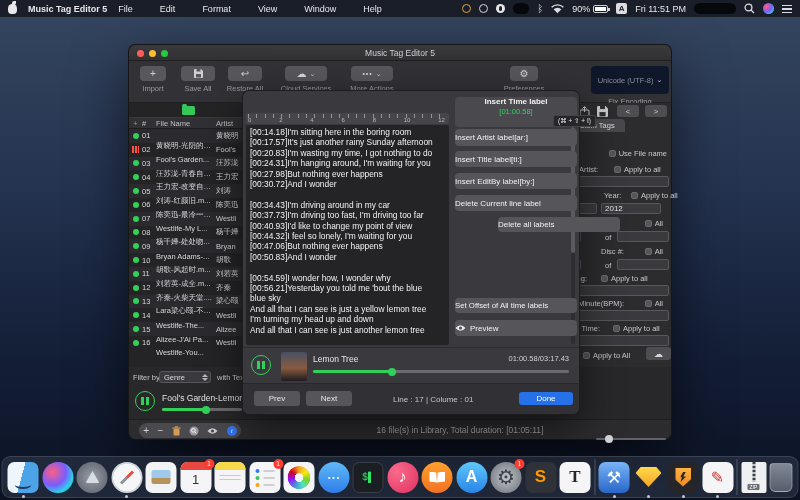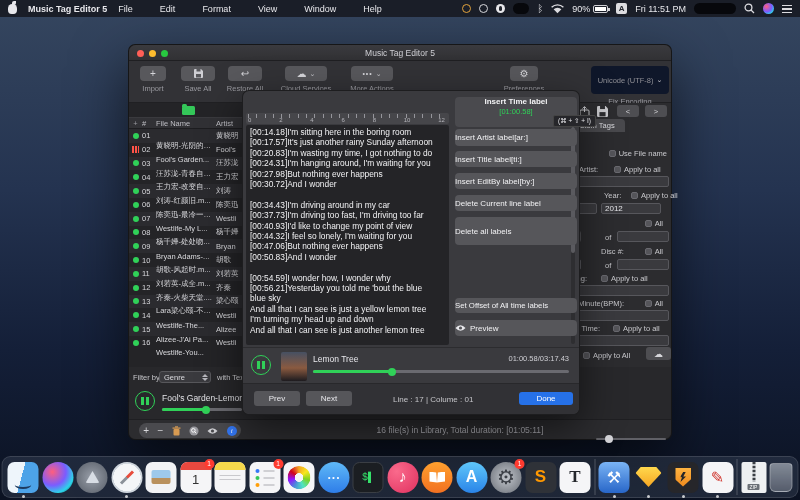--- a/index.html
+++ b/index.html
@@ -139,21 +139,21 @@
   .dscroll i{position:absolute;left:0;top:1px;width:4px;height:126px;background:#5a5a5f;border-radius:2px;display:block;}
   .dside{position:absolute;left:212px;top:0;width:122px;}
   .dbtn{position:absolute;left:0;width:122px;background:#56565a;border-radius:4px;color:#f2f2f4;
     font-size:8px;display:flex;align-items:center;text-align:center;gap:4px;}
   .dbtn-time{top:6px;height:30px;flex-direction:column;gap:1px;background:#4a4a4e;font-weight:bold;}
   .dbtn-time .tval{color:#30d158;font-weight:normal;font-size:7.5px;}
   .dbtn-artist{top:38px;height:17px;}
   .dbtn-title{top:60px;height:16px;}
   .dbtn-editby{top:82px;height:16px;}
   .dbtn-delcur{top:104px;height:16px;}
-  .dbtn-delall{top:126px;height:28px;}
+  .dbtn-delall{top:126px;height:15px;margin-left:43px;}
   .dbtn-offset{top:207px;height:15px;font-size:7.8px;}
   .dbtn-preview{top:229px;height:16px;}
   .dplayer{position:absolute;left:0;right:0;top:256px;height:38px;border-top:1px solid #2c2c2f;}
   .dplayer .pcircle{left:8px;top:7px;}
   .dart{position:absolute;left:38px;top:4px;width:26px;height:29px;border-radius:2px;
     background:linear-gradient(180deg,#465062 0%,#8a5a40 55%,#1d1b1f 100%);}
   .dtrack{position:absolute;left:70px;top:6px;font-size:8.5px;color:#e8e8ec;}
   .dtime{position:absolute;right:10px;top:6px;font-size:7.5px;color:#cfcfd4;}
   .dbar{left:70px;right:10px;top:22px;}
   .dfooter{position:absolute;left:0;right:0;bottom:0;height:31px;background:#313135;border-top:1px solid #28282b;border-radius:0 0 7px 7px;}

